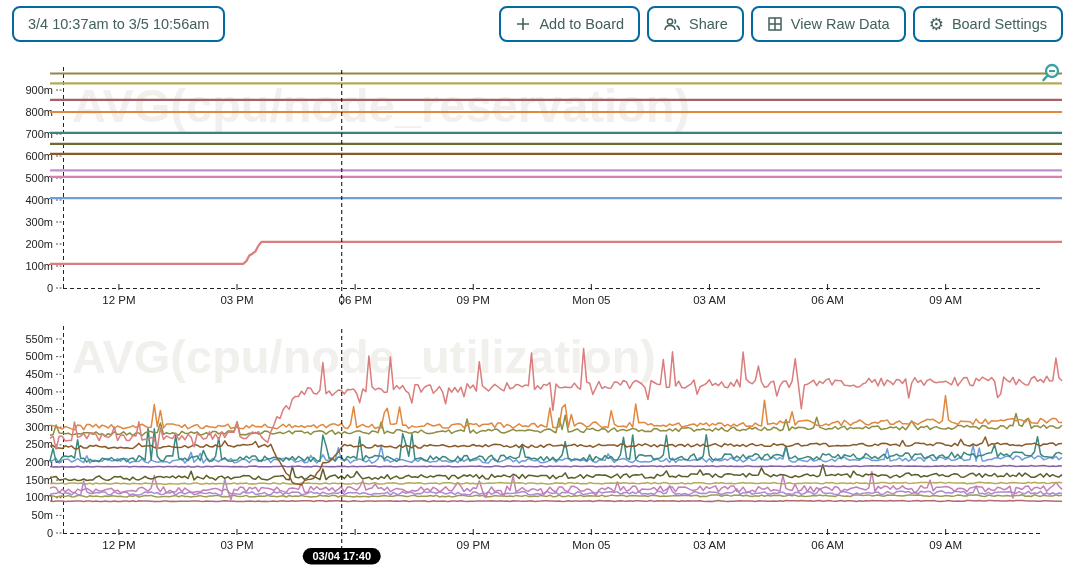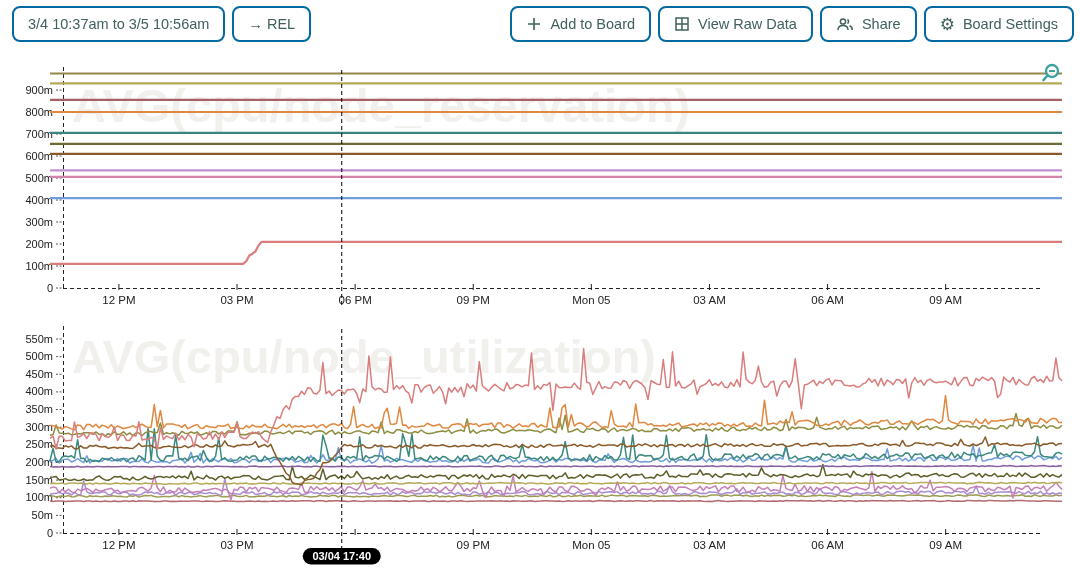--- a/index.html
+++ b/index.html
@@ -7,72 +7,69 @@
     width:1080px;height:573px;position:relative;background:#ffffff;
     font-family:"Liberation Sans", sans-serif;overflow:hidden;
   }
   .toolbar{
     position:absolute;left:0;top:0;width:1080px;height:48px;
     display:flex;justify-content:space-between;align-items:flex-start;
     padding-top:6px;box-sizing:border-box;
   }
   .tb-group{display:flex;gap:7px;}
   .tb-left{margin-left:12px;}
-  .tb-right{margin-right:6px;}
+  .tb-right{margin-right:17px;}
   .btn{
     height:36px;display:flex;align-items:center;gap:8px;
     border:2px solid #0369a1;border-radius:8px;background:#fff;
     color:#41605e;font-size:14.5px;padding:0 14px;cursor:pointer;
     white-space:nowrap;box-sizing:border-box;
   }
   .btn .ico{display:flex;align-items:center;color:#41605e;}
   .btn .gear-glyph{font-size:17px;line-height:1;}
   .chart-svg{position:absolute;left:0;display:block;}
   #chart-top-svg{top:55px;}
   #chart-bottom-svg{top:315px;}
 </style>
 </head>
 <body>
 
 <div class="toolbar">
   <div class="tb-group tb-left">
     <button class="btn">
       <span>3/4 10:37am to 3/5 10:56am</span>
     </button>
-    <button class="btn">
-      <span>→ REL</span>
-    </button>
   </div>
   <div class="tb-group tb-right">
     <button class="btn">
       <span class="ico">
         <svg width="16" height="16" viewBox="0 0 16 16">
             <path d="M8 2v12M2 8h12" stroke="#41605e" stroke-width="1.6" fill="none"></path>
           </svg>
       </span>
       <span>Add to Board</span>
     </button>
     <button class="btn">
       <span class="ico">
-        <svg width="16" height="16" viewBox="0 0 16 16">
-          <rect x="2" y="2" width="12" height="12" fill="none" stroke="#41605e" stroke-width="1.5"></rect>
-          <path d="M8 2v12M2 8h12" stroke="#41605e" stroke-width="1.5"></path>
-        </svg>
-      </span>
-      <span>View Raw Data</span>
-    </button>
-    <button class="btn">
-      <span class="ico">
         <svg width="18" height="16" viewBox="0 0 18 16">
           <circle cx="7" cy="5.5" r="2.6" fill="none" stroke="#41605e" stroke-width="1.5"></circle>
           <path d="M2 14c0-2.8 2.2-4.4 5-4.4s5 1.6 5 4.4" fill="none" stroke="#41605e" stroke-width="1.5"></path>
           <path d="M11.5 3.4a2.6 2.6 0 0 1 0 4.2M13.5 9.8c1.7.6 2.8 2 2.8 4.2" fill="none" stroke="#41605e" stroke-width="1.5"></path>
         </svg>
       </span>
       <span>Share</span>
+    </button>
+    <button class="btn">
+      <span class="ico">
+        <svg width="16" height="16" viewBox="0 0 16 16">
+          <rect x="2" y="2" width="12" height="12" fill="none" stroke="#41605e" stroke-width="1.5"></rect>
+          <path d="M8 2v12M2 8h12" stroke="#41605e" stroke-width="1.5"></path>
+        </svg>
+      </span>
+      <span>View Raw Data</span>
     </button>
     <button class="btn">
       <span class="ico gear-glyph">⚙</span>
       <span>Board Settings</span>
     </button>
   </div>
 </div>
 
 <div>
   <svg id="chart-top-svg" class="chart-svg" width="1080" height="258">

